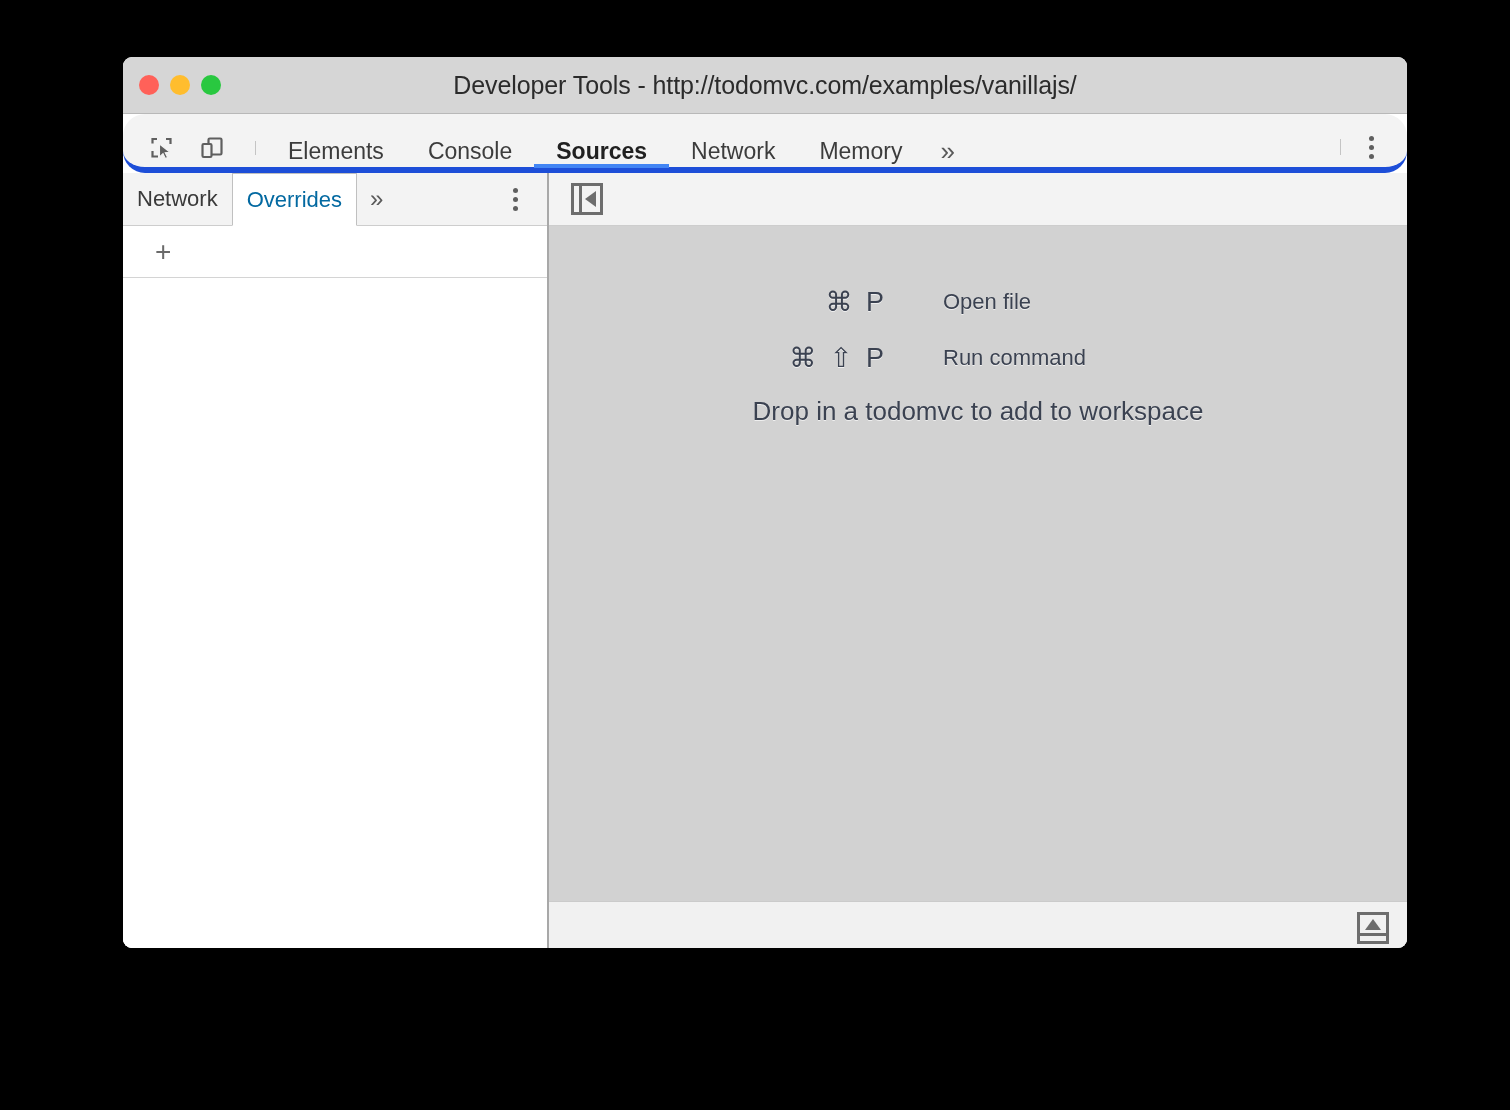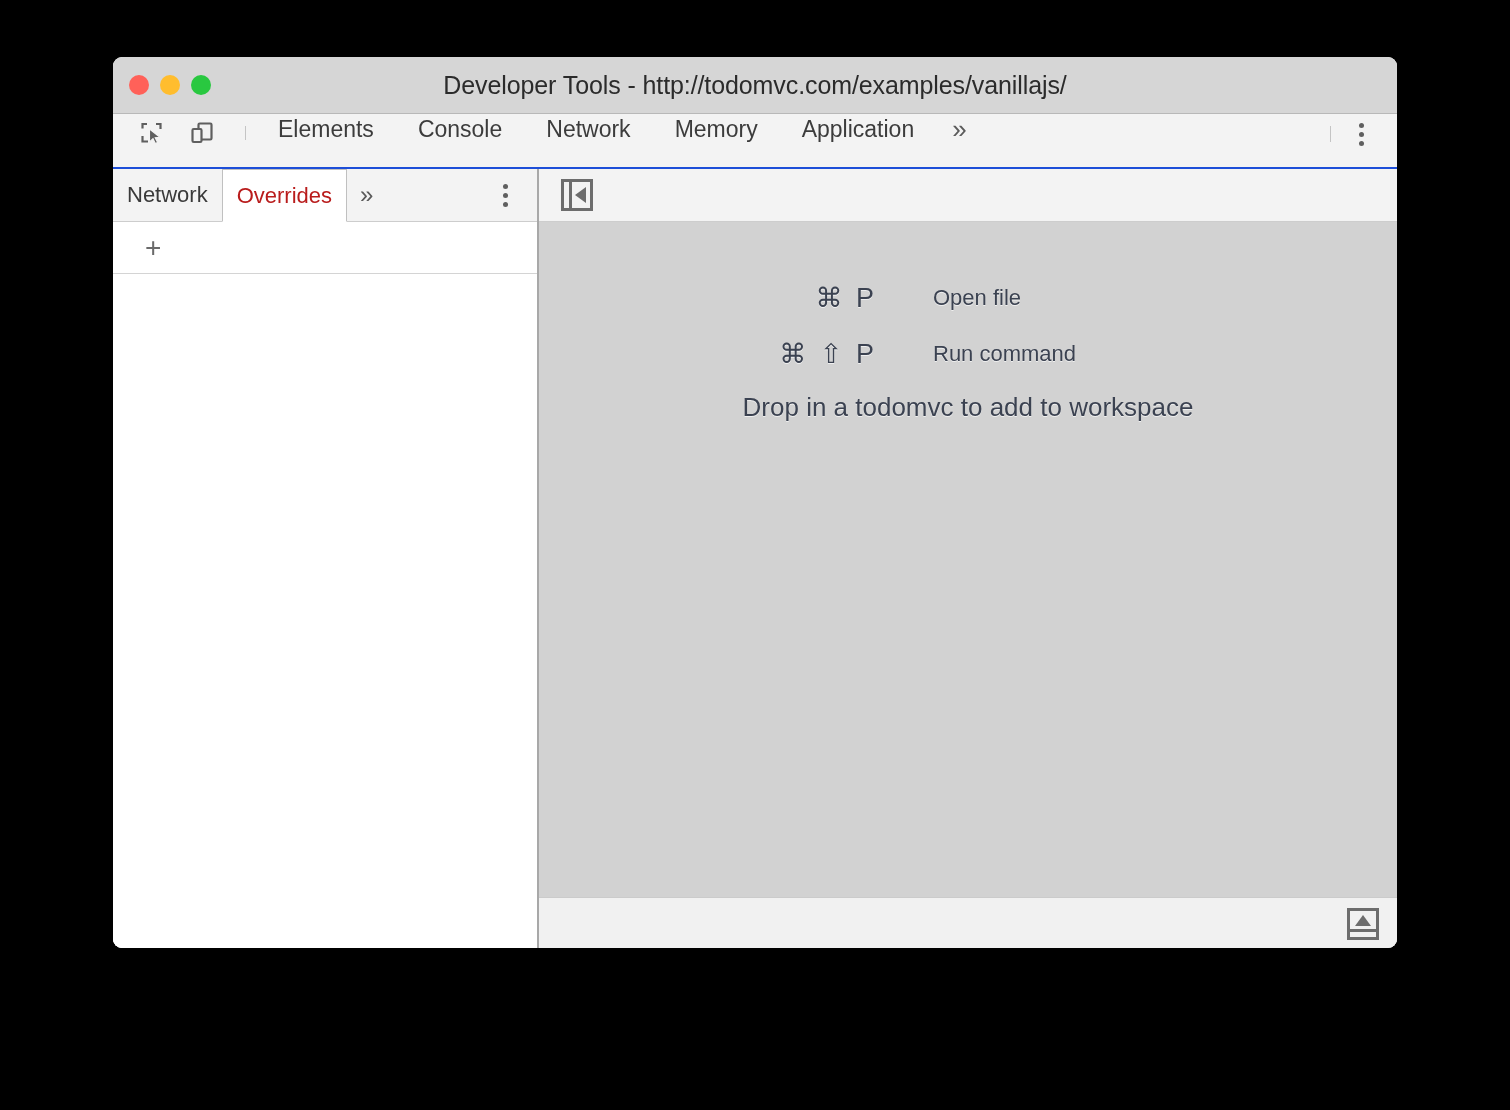--- a/index.html
+++ b/index.html
@@ -11,21 +11,21 @@
     overflow: hidden;
   }
   body {
     font-family: "Liberation Sans", sans-serif;
     -webkit-font-smoothing: antialiased;
   }
 
   
   .window {
     position: absolute;
-    left: 113px;
+    left: 123px;
     top: 57px;
     width: 1284px;
     height: 891px;
     background: #ffffff;
     border-radius: 9px;
     overflow: hidden;
     box-shadow: 0 0 0 0 rgba(0,0,0,0);
   }
 
   
@@ -64,23 +64,24 @@
     font-family: "Liberation Sans", sans-serif;
     letter-spacing: -0.1px;
     white-space: nowrap;
   }
 
   
   .main-toolbar {
     position: relative;
     height: 53px;
     background: #f3f3f3;
-    border-bottom: 2px solid #1d4ed8;
-    display: flex;
-    align-items: flex-start;
+    border-bottom: 6px solid #1d4ed8;
+    display: flex;
+    align-items: flex-end;
+    border-radius: 22px;
   }
   .tool-icons {
     display: flex;
     align-items: center;
     padding-left: 20px;
     gap: 12px;
   }
   .tool-btn {
     width: 38px;
     height: 38px;
@@ -181,21 +182,21 @@
     color: #3a3a3a;
     white-space: nowrap;
     cursor: default;
     box-sizing: border-box;
   }
   .ntab.selected {
     background: #ffffff;
     border: 1px solid #c0c0c0;
     border-bottom: 1px solid #ffffff;
     margin-bottom: -1px;
-    color: #b91c1c;
+    color: #0369a1;
     text-align: right;
   }
   .ntab.chevrons {
     font-size: 24px;
     color: #5a5a5a;
     padding: 0 13px;
   }
   .nav-tab-spacer { flex: 1; }
   .nav-kebab {
     width: 40px;
@@ -390,23 +391,23 @@
           <rect x="9.5" y="3.5" width="13" height="16" rx="1.2" fill="none" stroke="#5f5f5f" stroke-width="2.2"></rect>
           <rect x="3.5" y="9" width="9" height="13" rx="1.2" fill="#f3f3f3" stroke="#5f5f5f" stroke-width="2.2"></rect>
         </svg>
       </div>
       <div class="vdiv"></div>
     </div>
 
     <div class="main-tabs">
       <div class="mtab">Elements</div>
       <div class="mtab">Console</div>
+      <div class="mtab selected">Sources</div>
       <div class="mtab">Network</div>
       <div class="mtab">Memory</div>
-      <div class="mtab">Application</div>
       <div class="mtab chevrons">»</div>
     </div>
 
     <div class="toolbar-right">
       <div class="vdiv"></div>
       <div class="kebab">
         <i></i>
           <i></i>
           <i></i>
       </div>

